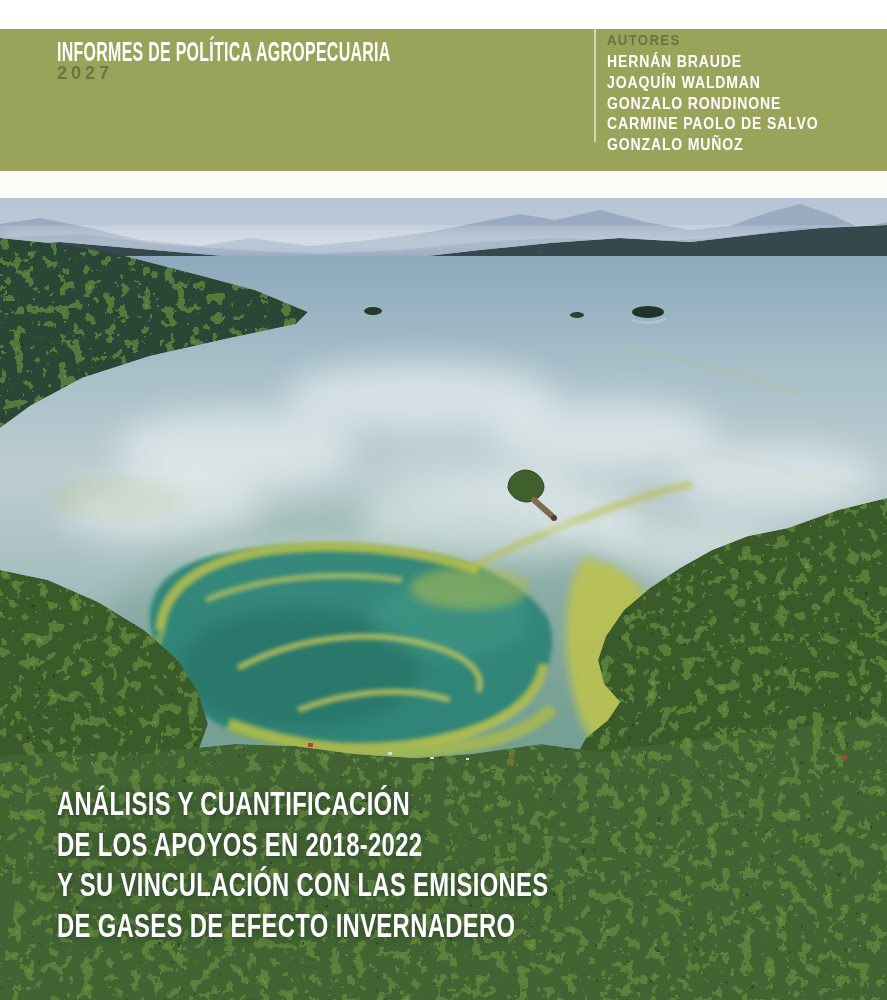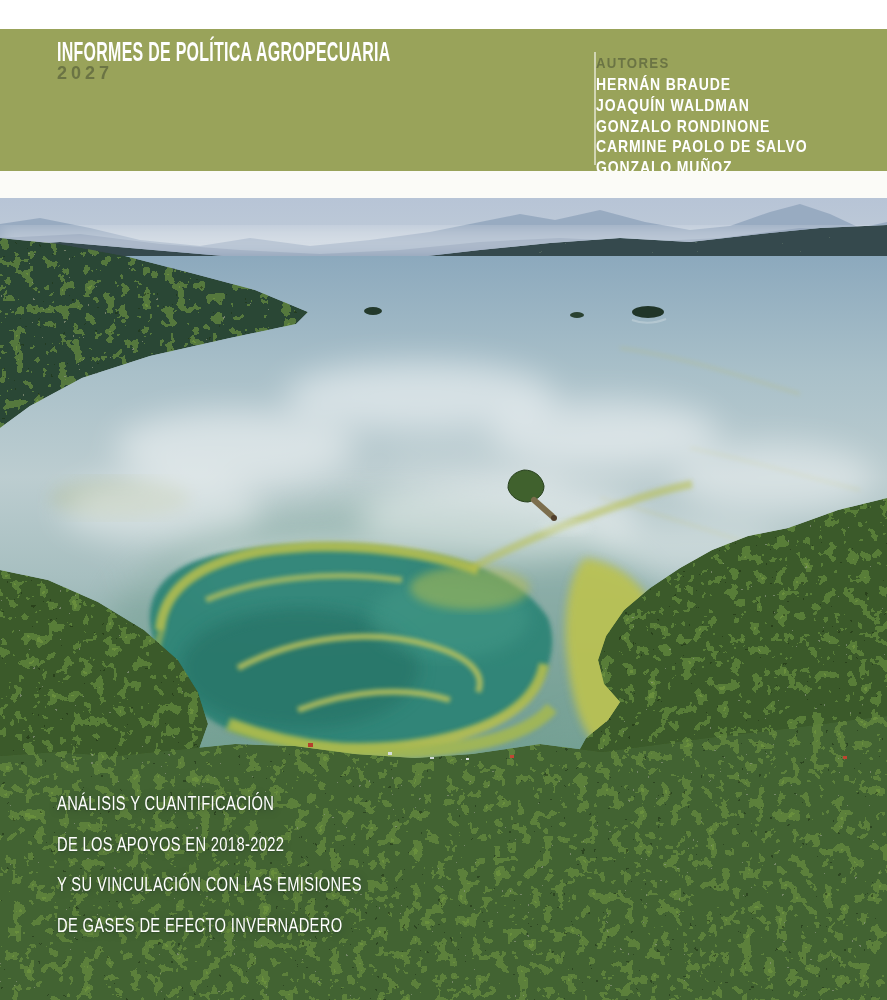--- a/index.html
+++ b/index.html
@@ -4,37 +4,37 @@
 <style>
   html,body{margin:0;padding:0;background:#ffffff;}
   .page{position:relative;width:887px;height:1000px;overflow:hidden;background:#fff;
         font-family:"Liberation Sans",sans-serif;}
   
   .masthead{position:absolute;top:0;left:0;width:887px;height:171px;background:#99a35a;margin-top:29px;}
   .series-title{position:absolute;left:57px;top:7px;font-size:27.5px;font-weight:bold;color:#ffffff;
         letter-spacing:.5px;white-space:nowrap;transform:scaleX(.58);transform-origin:left top;}
   .series-year{position:absolute;left:57px;top:34px;font-size:18px;font-weight:bold;color:#6b7444;
         letter-spacing:4px;}
-  .authors{position:absolute;left:594px;top:23px;height:113px;border-left:2px solid rgba(255,255,255,.55);
-        }
+  .authors{position:absolute;left:594px;top:0;height:113px;border-left:2px solid rgba(255,255,255,.55);
+        padding-left:11px;}
   .authors-label{font-size:15px;font-weight:bold;color:#6b7444;letter-spacing:1.5px;
         transform:scaleX(.88);transform-origin:left top;margin:2px 0 3px 0;}
   .author{font-size:16.5px;font-weight:bold;color:#ffffff;letter-spacing:1px;line-height:20.8px;
         white-space:nowrap;transform:scaleX(.85);transform-origin:left top;}
   
   .divider{position:absolute;top:171px;left:0;width:887px;height:27px;background:#fbfbf7;}
   
   .photo{position:absolute;top:198px;left:0;width:887px;height:802px;overflow:hidden;}
   .photo svg{display:block;}
   
   .cover-title{position:absolute;left:57px;top:248px;color:#ffffff;font-weight:bold;
         font-size:75px;line-height:72px;text-shadow:0 2px 14px rgba(20,35,45,.35),0 1px 3px rgba(20,35,45,.2);}
   .cover-title .line{transform:scaleX(.60);transform-origin:left center;white-space:nowrap;letter-spacing:1px;}
-  .cover-subtitle{position:absolute;left:57px;top:783px;color:#ffffff;font-weight:normal;
-        font-size:21px;line-height:40.5px;text-shadow:0 1px 10px rgba(20,35,45,.35),0 1px 2px rgba(20,35,45,.2);}
+  .cover-subtitle{position:absolute;left:57px;top:783px;color:#ffffff;font-weight:bold;
+        font-size:34px;line-height:40.5px;text-shadow:0 1px 10px rgba(20,35,45,.35),0 1px 2px rgba(20,35,45,.2);}
   .cover-subtitle .line{transform:scaleX(.70);transform-origin:left center;white-space:nowrap;letter-spacing:.5px;}
 </style>
 </head>
 <body>
 
 <div class="page">
 
   <div class="masthead">
     <div class="series-title">INFORMES DE POLÍTICA AGROPECUARIA</div>
     <div class="series-year">2027</div>

